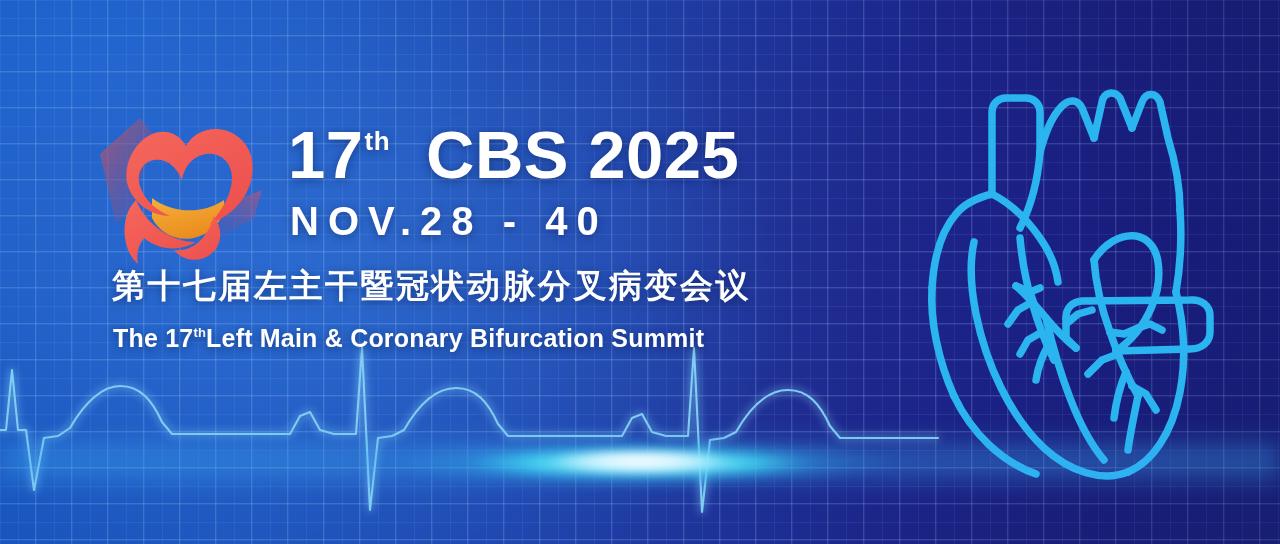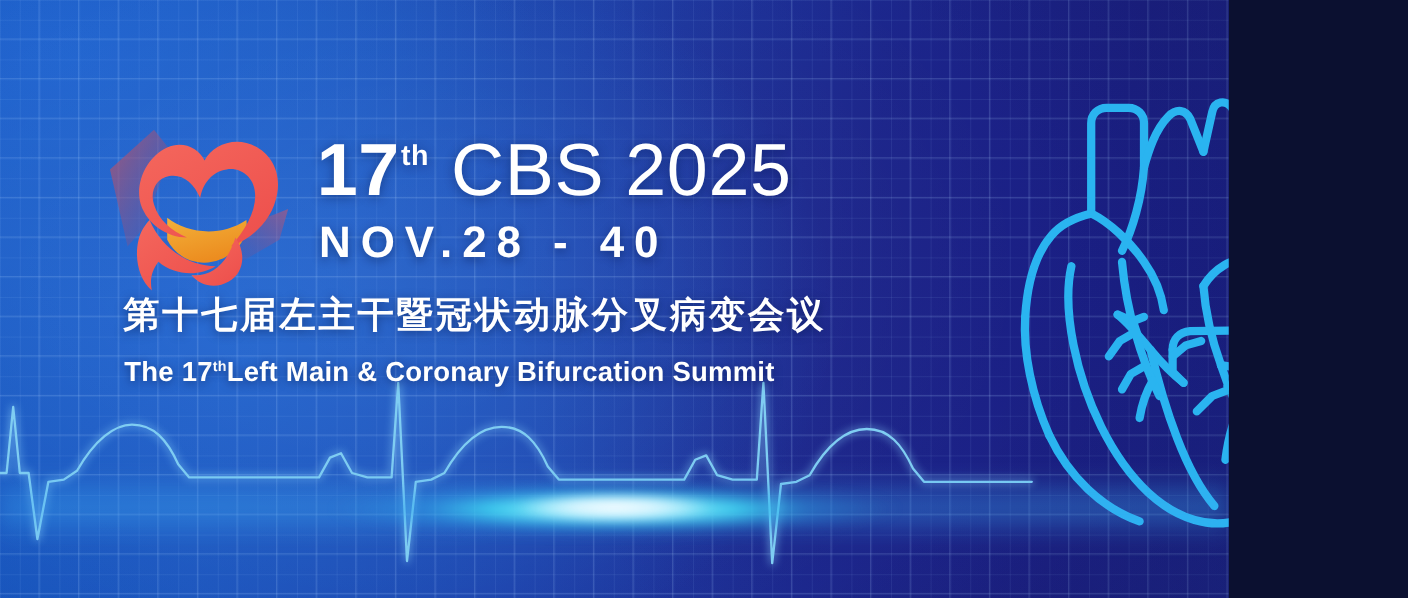--- a/index.html
+++ b/index.html
@@ -1,19 +1,19 @@
 <!DOCTYPE html>
 <html><head>
 <meta charset="utf-8">
 <style>
   html,body{margin:0;padding:0;background:#0b1030;}
   *{box-sizing:border-box;}
   #banner{
     position:relative;
-    width:1117px;height:544px;
+    width:1280px;height:544px;
     overflow:hidden;
     font-family:"Liberation Sans","DejaVu Sans",sans-serif;
     background:
       radial-gradient(ellipse 900px 620px at 18% 52%, #2064cf 0%, rgba(32,100,207,0) 62%),
       radial-gradient(ellipse 700px 500px at 6% 10%, #1f63cf 0%, rgba(31,99,207,0) 60%),
       radial-gradient(ellipse 800px 700px at 92% 45%, #1a1f85 0%, rgba(26,31,133,0) 70%),
       linear-gradient(100deg, #1351b8 0%, #1a4fb6 22%, #1c3da6 46%, #1d2a8f 68%, #1e2285 86%, #202a8e 100%);
   }
 
   
@@ -71,21 +71,21 @@
   .title-row{
     display:flex;align-items:flex-start;
     color:#ffffff;
     font-size:67px;line-height:74px;font-weight:700;
     letter-spacing:.5px;
     margin-left:184px;
     text-shadow:0 2px 10px rgba(0,20,70,.45);
   }
   .title-num{font-weight:700;}
   .title-sup{font-size:26px;line-height:30px;font-weight:700;margin-top:8px;margin-left:1px;}
-  .title-rest{font-weight:400;margin-left:20px;}
+  .title-rest{font-weight:700;margin-left:36px;}
   .date-row{
     margin-left:186px;margin-top:6px;
     color:#ffffff;font-size:40px;line-height:46px;font-weight:600;
     letter-spacing:9px;
     text-shadow:0 2px 9px rgba(0,20,70,.45);
   }
   .cn-row{
     margin-top:22px;margin-left:8px;
     color:#ffffff;font-size:33px;line-height:40px;font-weight:700;
     letter-spacing:2.5px;

